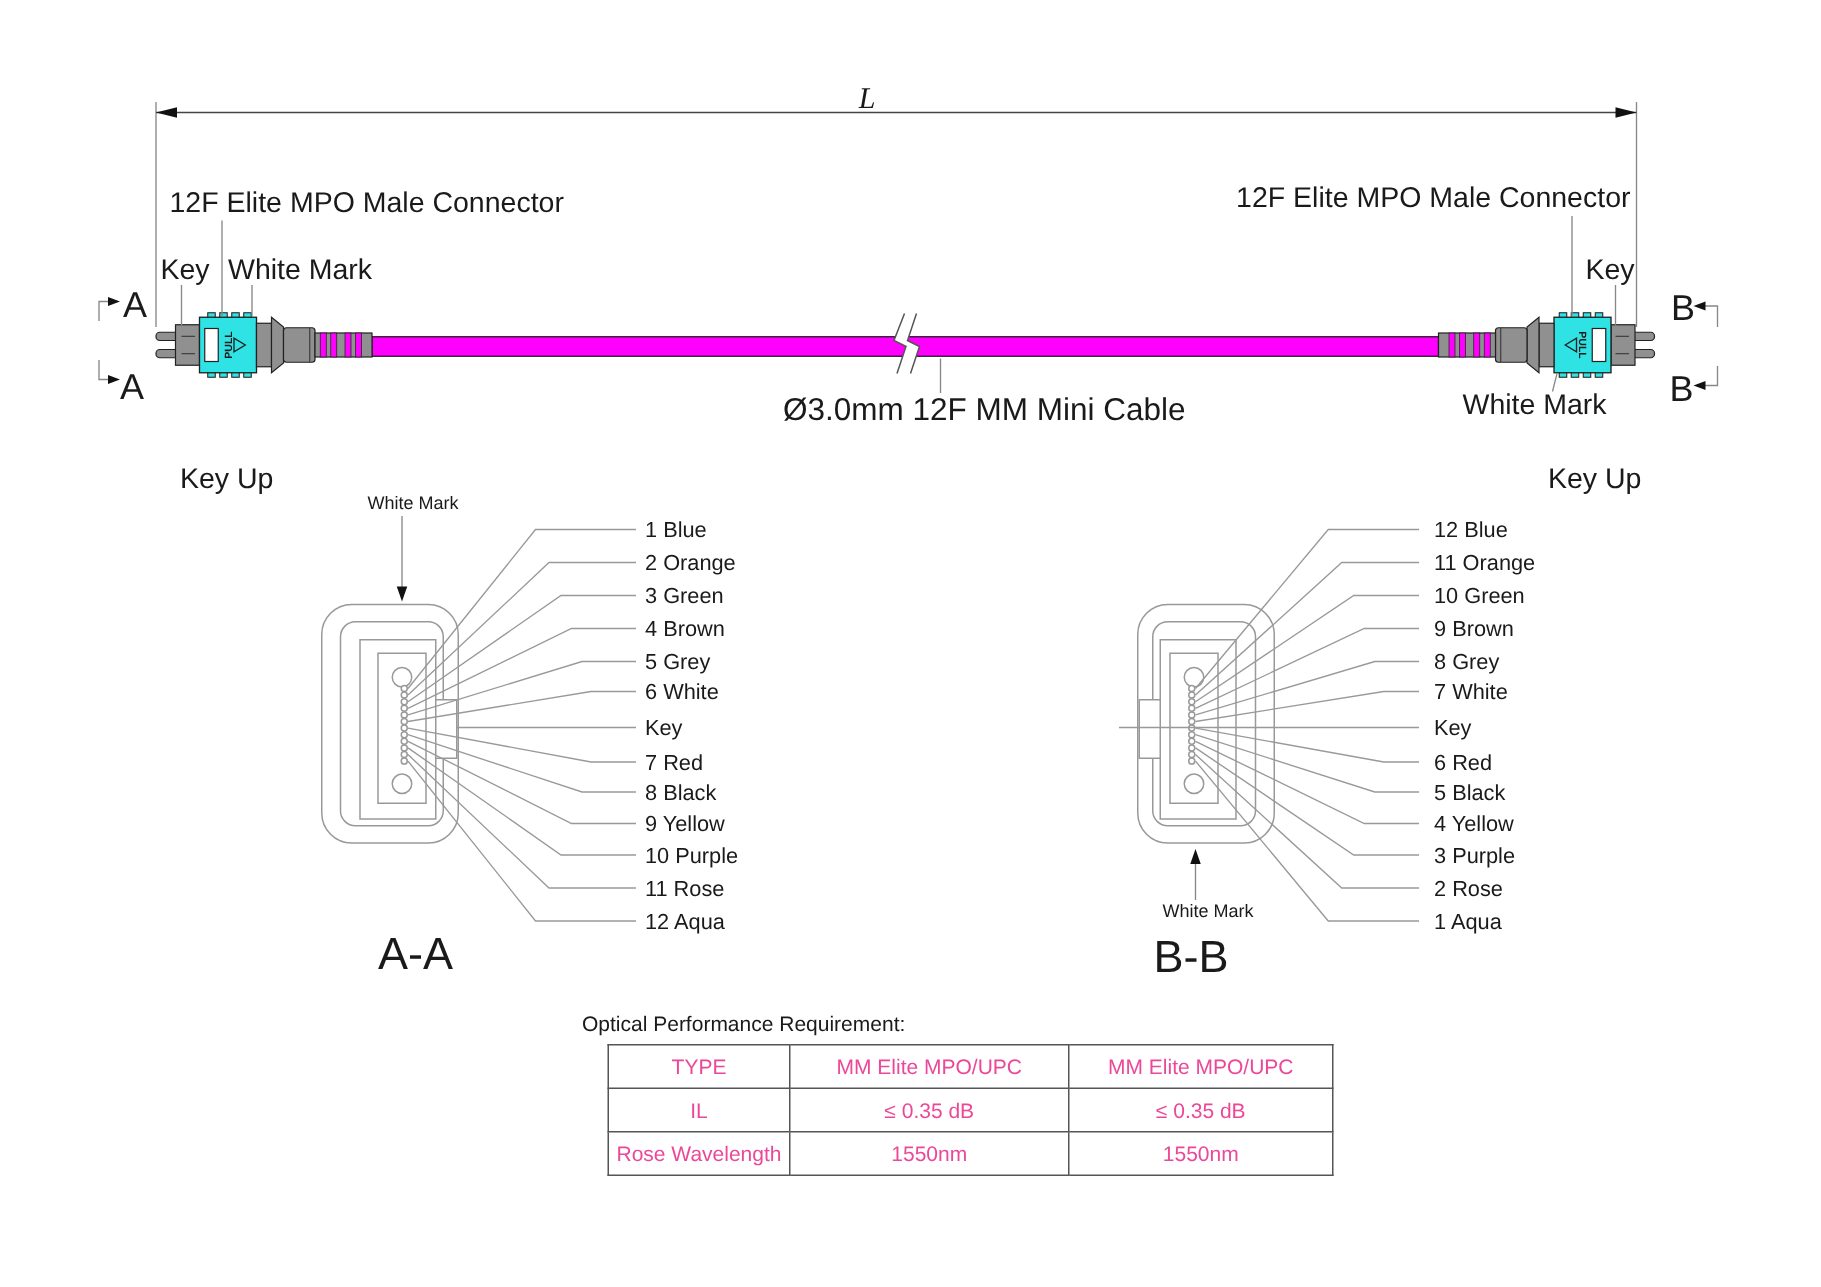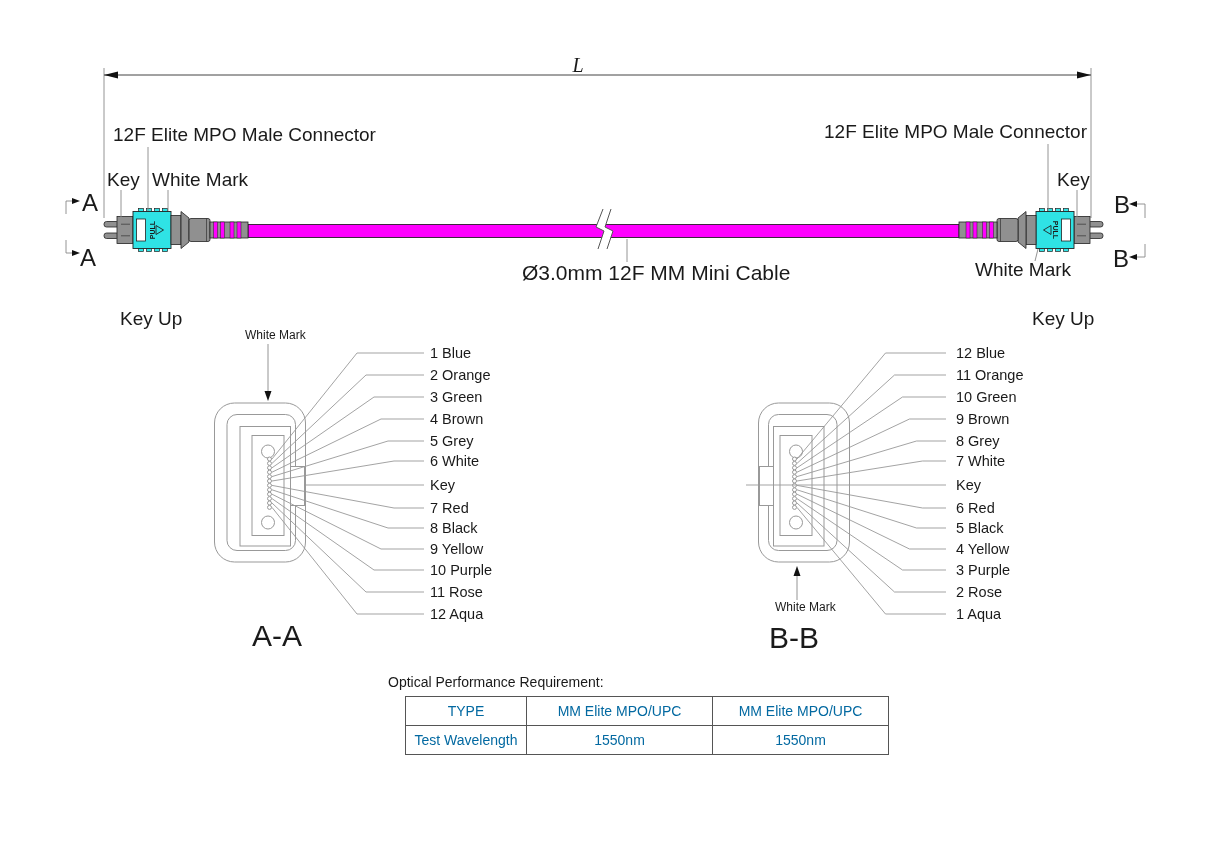--- a/index.html
+++ b/index.html
@@ -16,21 +16,21 @@
   .t-fiber{font-size:14.5px;}
   .t-aa{font-size:30px;}
   .t-pull{font-size:7px;font-weight:bold;}
   .ln{stroke:#888;stroke-width:0.9;fill:none;}
   .fan{stroke:#999;stroke-width:0.9;fill:none;}
   .face{fill:none;stroke:#999;stroke-width:1;}
   .part{fill:#909090;stroke:#222;stroke-width:0.8;}
   .arr{fill:#111;stroke:none;}
   .tbl-title{position:absolute;left:388px;top:674px;font-size:14px;color:#1a1a1a;}
   table.perf{position:absolute;left:405px;top:696px;border-collapse:collapse;
-             font-size:14px;color:#0369a1;}
+             font-size:14px;color:#ec4899;}
   table.perf td{border:1px solid #555;text-align:center;height:28px;padding:0 4px;}
 </style>
 </head>
 <body>
 
 <div class="page">
 
 <svg width="1214" height="858" viewBox="0 0 1214 858" xmlns="http://www.w3.org/2000/svg" xmlns:xlink="http://www.w3.org/1999/xlink">
 
   <g>
@@ -228,20 +228,25 @@
         <col style="width:186px">
         <col style="width:176px">
       </colgroup>
   <tbody>
         <tr>
     <td>TYPE</td>
     <td>MM Elite MPO/UPC</td>
     <td>MM Elite MPO/UPC</td>
   </tr>
   <tr>
-    <td>Test Wavelength</td>
+    <td>IL</td>
+    <td>≤ 0.35 dB</td>
+    <td>≤ 0.35 dB</td>
+  </tr>
+  <tr>
+    <td>Rose Wavelength</td>
     <td>1550nm</td>
     <td>1550nm</td>
   </tr>
 </tbody>
     </table>
 
 </div>
 
 </body></html>

